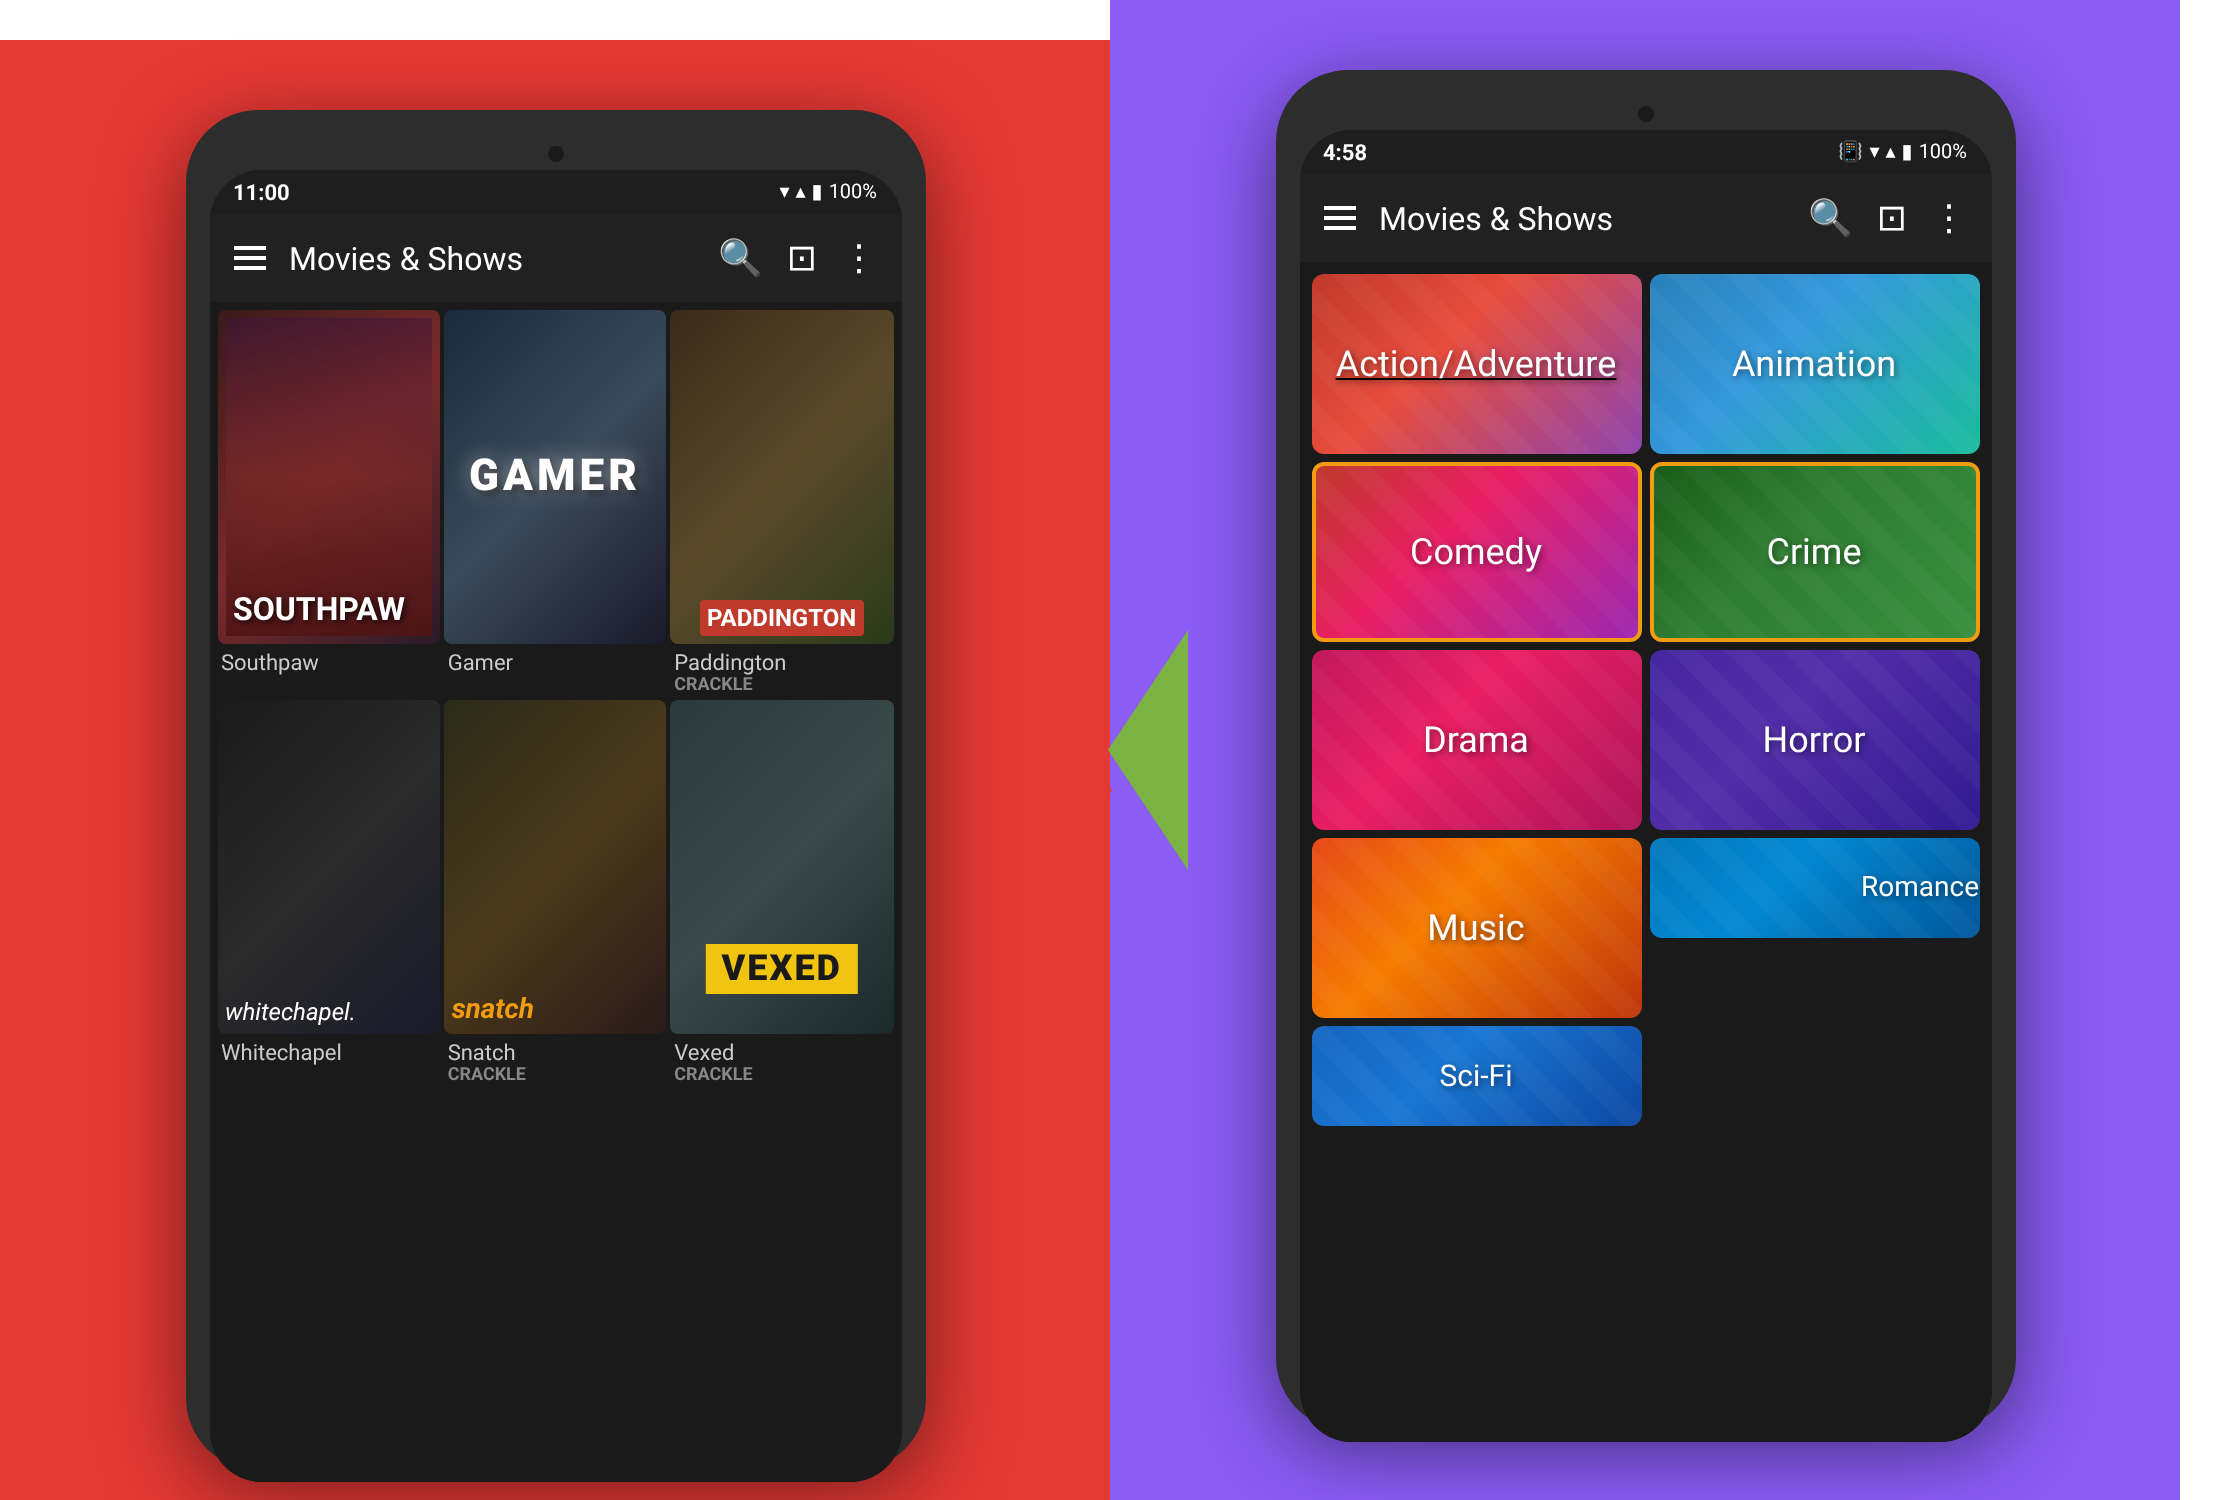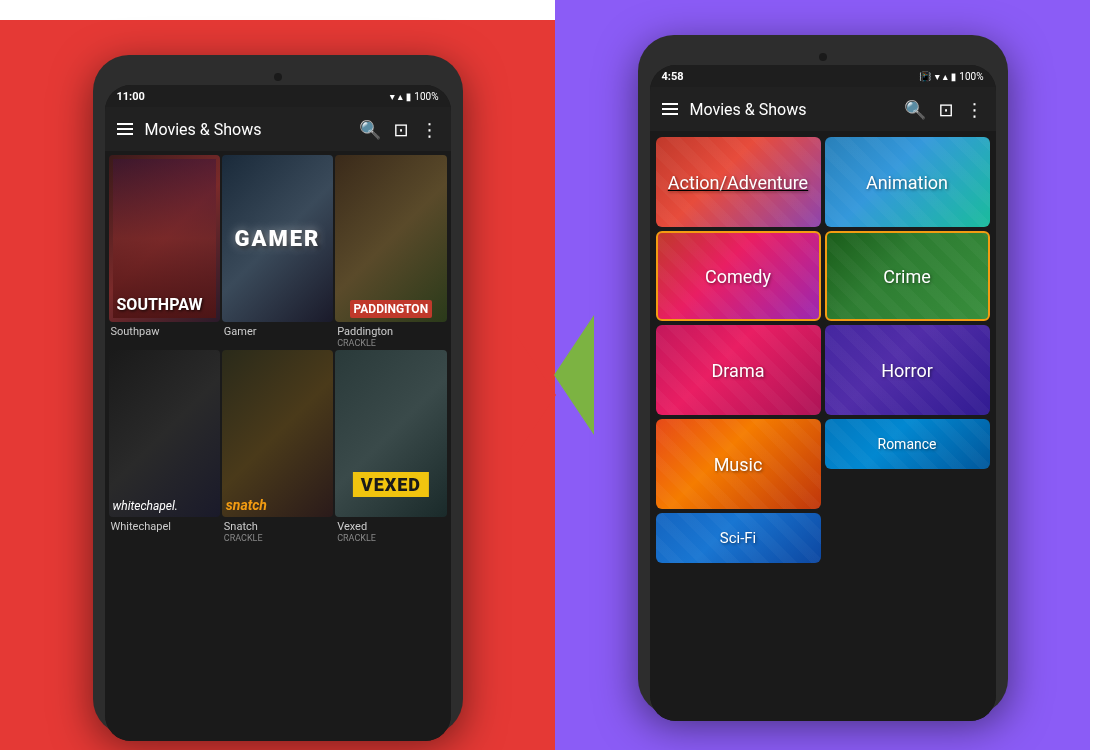--- a/index.html
+++ b/index.html
@@ -177,21 +177,21 @@
 
     .movie-title-text {
       color: #cccccc;
       font-size: 11px;
       padding: 3px 2px 0;
     }
 
     .movie-badge {
       color: #888;
       font-size: 9px;
-      font-weight: normal;
+      font-weight: bold;
       padding: 0 2px;
     }
 
     
     .poster-southpaw {
       background: linear-gradient(135deg, #3a1a1a 0%, #7a2a2a 50%, #2a1a2a 100%);
       display: flex;
       align-items: flex-end;
       padding: 4px;
     }
@@ -497,21 +497,21 @@
           </div>
           <div class="genre-item genre-drama">
             <span class="genre-label">Drama</span>
           </div>
           <div class="genre-item genre-horror">
             <span class="genre-label">Horror</span>
           </div>
           <div class="genre-item genre-music">
             <span class="genre-label">Music</span>
           </div>
-          <div class="genre-item genre-romance genre-partial" style="height:50px;">
+          <div class="genre-item genre-romance genre-partial" style="height:50px;justify-content:flex-end;">
             <span class="genre-label" style="font-size:14px;">Romance</span>
           </div>
           <div class="genre-item genre-scifi genre-partial" style="height:50px;">
             <span class="genre-label" style="font-size:15px;">Sci-Fi</span>
           </div>
 
         </div>
       </div>
 
     </div>

